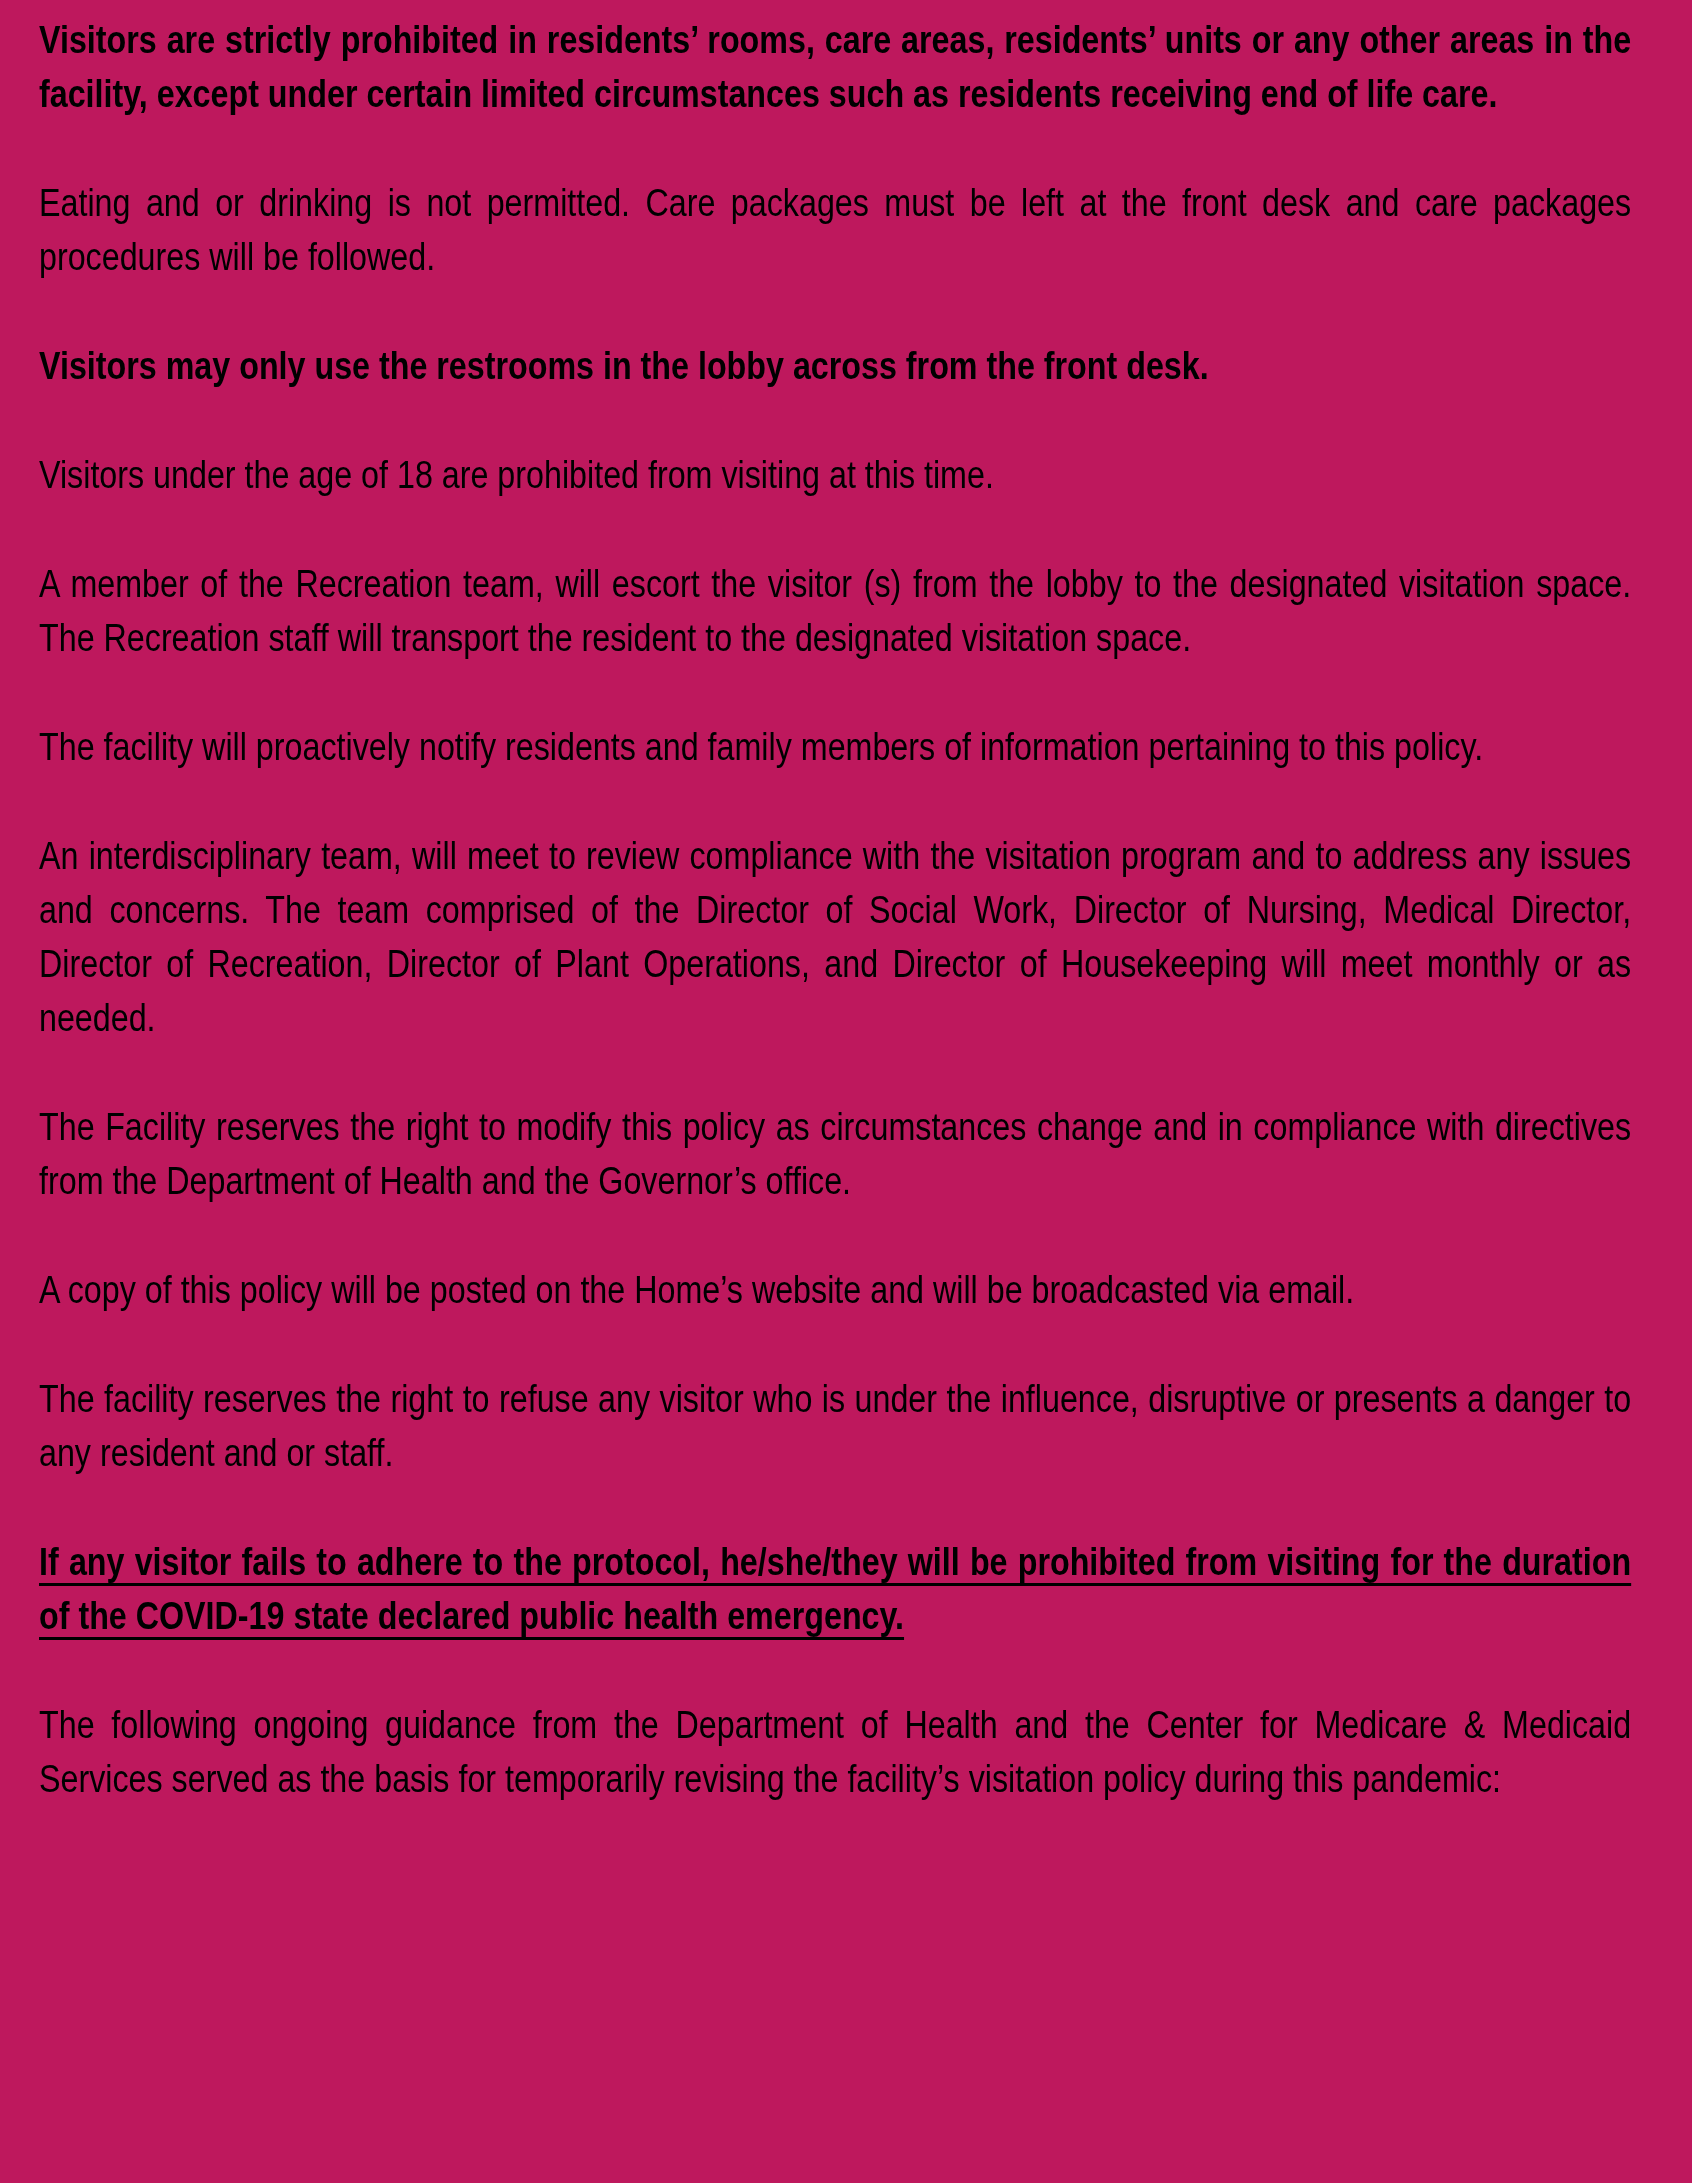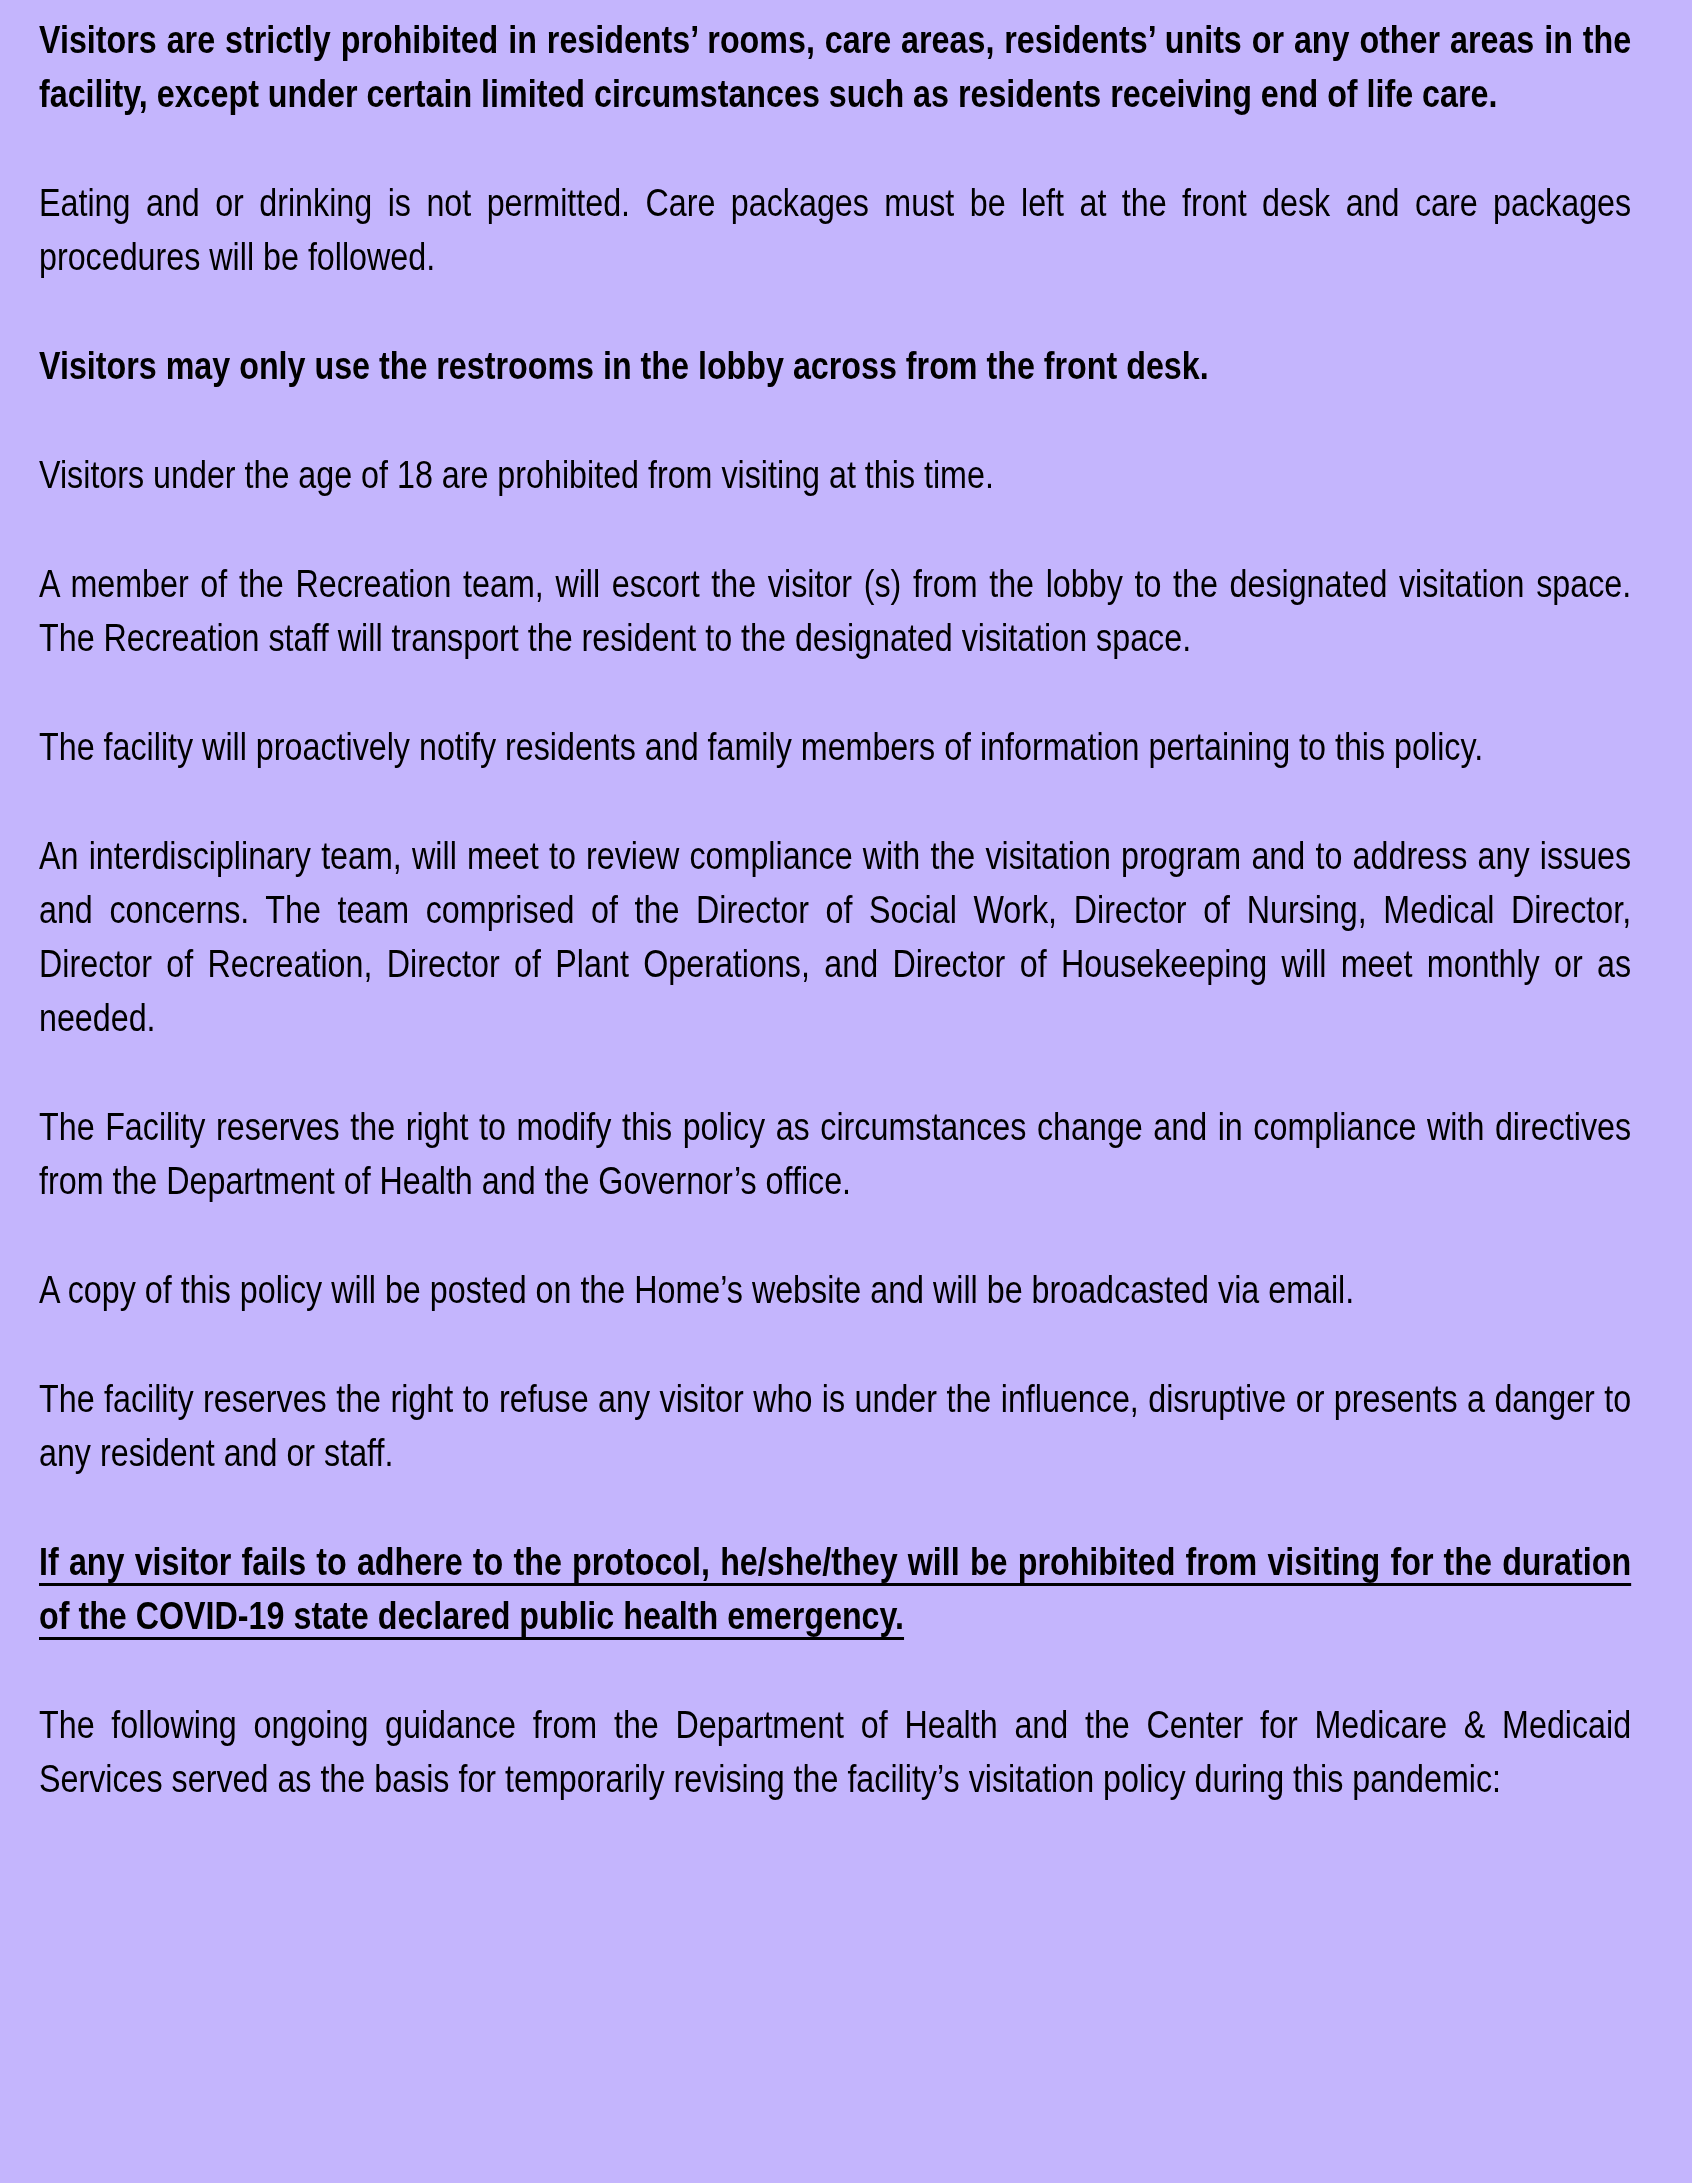--- a/index.html
+++ b/index.html
@@ -4,21 +4,21 @@
 <style>
   html, body {
     margin: 0;
     padding: 0;
     background: #ffffff;
   }
   .page {
     position: relative;
     width: 1692px;
     height: 2183px;
-    background: #c4b5fd;
+    background: #be185d;
     box-sizing: border-box;
     padding: 13px 6px 0 39px;
     overflow: hidden;
   }
   
   .text-col {
     width: 1876px;
     transform: scaleX(0.8487);
     transform-origin: 0 0;
   }

